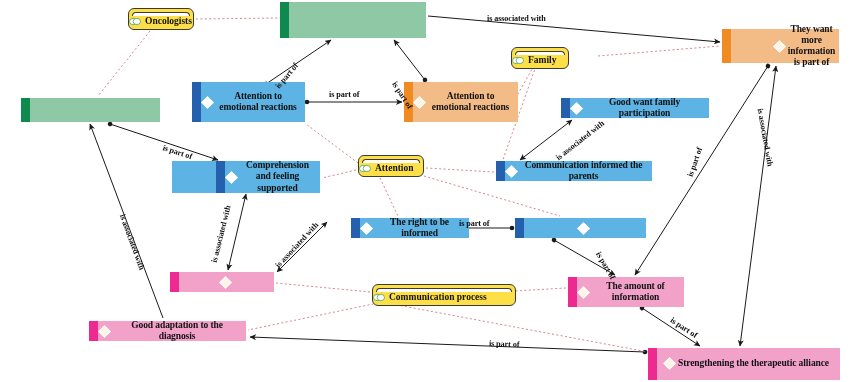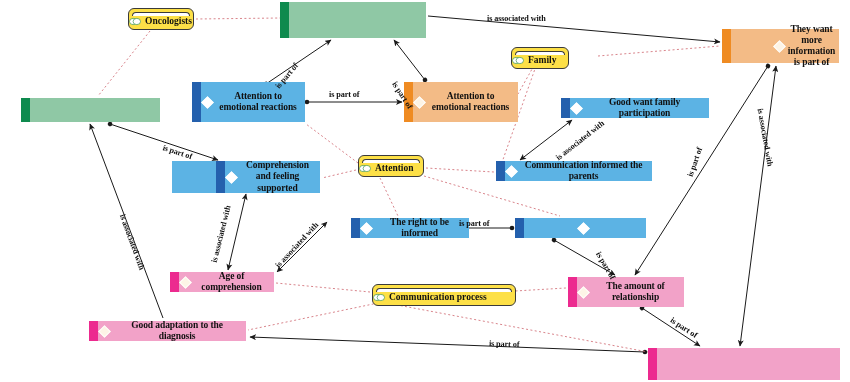--- a/index.html
+++ b/index.html
@@ -248,39 +248,42 @@
       <div class="node" style="left: 515px; top: 218px; width: 131px; height: 20px; background: rgb(92, 179, 228);">
         <div class="bar" style="background: rgb(36, 96, 173);"></div>
         <div class="body">
           <span class="gem" style="background: rgb(255, 255, 255);"></span>
         </div>
       </div>
       <div class="node" style="left: 170px; top: 272px; width: 104px; height: 20px; background: rgb(242, 162, 200);">
         <div class="bar" style="background: rgb(236, 42, 143);"></div>
         <div class="body">
           <span class="gem" style="background: rgb(253, 244, 230);"></span>
-          <span class="label">Age of comprehension</span>
         </div>
       </div>
       <div class="node" style="left: 568px; top: 277px; width: 116px; height: 30px; background: rgb(242, 162, 200);">
         <div class="bar" style="background: rgb(236, 42, 143);"></div>
         <div class="body">
           <span class="gem" style="background: rgb(253, 244, 230);"></span>
-          <span class="label">The amount of relationship</span>
+          <span class="label">The amount of information</span>
         </div>
       </div>
       <div class="node" style="left: 89px; top: 321px; width: 157px; height: 20px; background: rgb(242, 162, 200); justify-content: center;">
         <div class="bar" style="background: rgb(236, 42, 143);"></div>
         <div class="body">
           <span class="gem" style="background: rgb(253, 244, 230);"></span>
           <span class="label">Good adaptation to the diagnosis</span>
         </div>
       </div>
       <div class="node" style="left: 648px; top: 348px; width: 192px; height: 32px; background: rgb(242, 162, 200);">
         <div class="bar" style="background: rgb(236, 42, 143);"></div>
+        <div class="body">
+          <span class="gem" style="background: rgb(253, 244, 230);"></span>
+          <span class="label">Strengthening the therapeutic alliance</span>
+        </div>
       </div>
     </div>
   <div id="label-layer">
       <div class="edge-label" style="left: 487px; top: 14px; transform: rotate(0deg);">is associated with</div>
       <div class="edge-label" style="left: 277px; top: 83px; transform: rotate(-50deg);">is part of</div>
       <div class="edge-label" style="left: 394px; top: 78px; transform: rotate(57deg);">is part of</div>
       <div class="edge-label" style="left: 329px; top: 90px; transform: rotate(0deg);">is part of</div>
       <div class="edge-label" style="left: 163px; top: 143px; transform: rotate(18deg);">is part of</div>
       <div class="edge-label" style="left: 122px; top: 210px; transform: rotate(70deg);">is associated with</div>
       <div class="edge-label" style="left: 214px; top: 258px; transform: rotate(-76deg);">is associated with</div>

